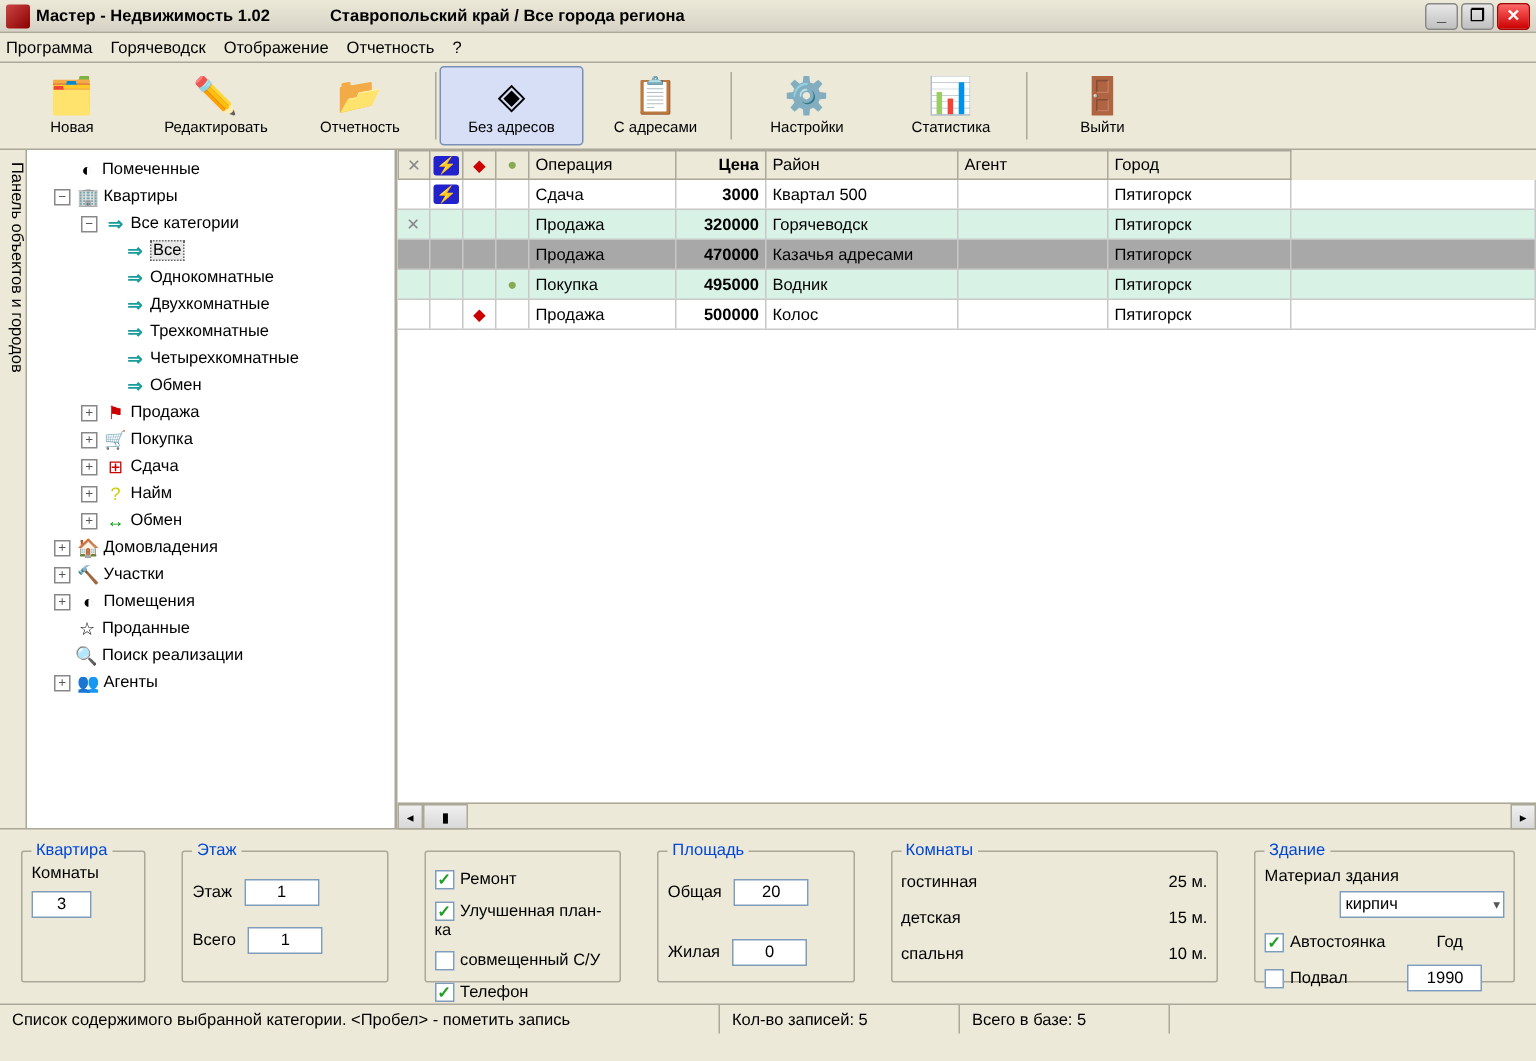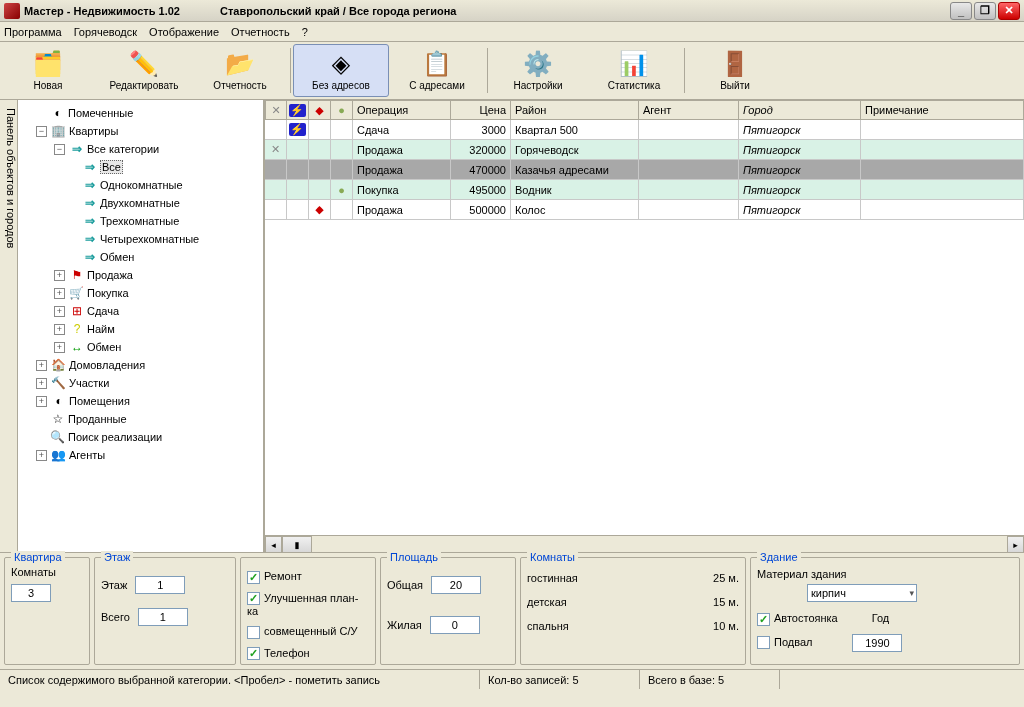--- a/index.html
+++ b/index.html
@@ -30,25 +30,25 @@
 .arrow-r { color:#1a9c9c; font-weight:bold; }
 .gridpane { flex:1; background:#fff; display:flex; flex-direction:column; border-left:1px solid #aca899; position:relative;}
 .grid { flex:1; overflow:auto; }
 .ghead { display:flex; height:20px; background:#ece9d8; }
 .ghead .gc { border:1px solid #aca899; border-left:none; display:flex; align-items:center; padding:0 4px; font-size:11px; }
 .grow { display:flex; height:20px; border-bottom:1px solid #c8c8c8; align-items:center; }
 .grow.even { background:#d9f2e6; }
 .grow.sel { background:#a8a8a8; }
 .grow .gc { border-right:1px solid #c8c8c8; height:100%; display:flex; align-items:center; padding:0 4px; font-size:11px; }
 .gc0{width:22px;justify-content:center;} .gc1{width:22px;justify-content:center;} .gc2{width:22px;justify-content:center;} .gc3{width:22px;justify-content:center;}
-.gc4{width:98px;} .gc5{width:60px;justify-content:flex-end;} .gc6{width:128px;} .gc7{width:100px;} .gc8{width:122px;font-style:italic;} .gc9{flex:1;}
+.gc4{width:98px;} .gc5{width:60px;justify-content:flex-end;font-weight:bold;} .gc6{width:128px;} .gc7{width:100px;} .gc8{width:122px;} .gc9{flex:1;}
 .scrollbars { height:17px; background:#ece9d8; border-top:1px solid #aca899; display:flex; }
 .scrollbars .sbtn { width:17px; height:17px; background:linear-gradient(#f0f0f0,#d8d8d8); border:1px solid #aca899; display:flex;align-items:center;justify-content:center;font-size:9px;}
 .bottompanel { height:117px; background:#ece9d8; border-top:1px solid #aca899; display:flex; padding:2px; gap:0;}
-.fbox { border:1px solid #aca899; border-radius:2px; margin:2px; position:relative; padding:8px 6px 4px 6px;}
+.fbox { border:1px solid #aca899; border-radius:2px; margin:12px; position:relative; padding:8px 6px 4px 6px;}
 .ftitle { position:absolute; top:-7px; left:6px; background:#ece9d8; padding:0 3px; color:#0046d5; font-size:11px;}
 .flabel { font-size:11px; color:#000; }
 .finput { width:50px; height:18px; border:1px solid #7f9db9; background:#fff; text-align:center; font-size:11px;}
 .chk { width:13px; height:13px; border:1px solid #7f9db9; background:#fff; display:inline-flex; align-items:center; justify-content:center; color:#21a121; font-size:11px; font-weight:bold; margin-right:4px; vertical-align:middle;}
 .statusbar { height:20px; background:#ece9d8; border-top:1px solid #aca899; display:flex; align-items:center; font-size:11px;}
 .statusbar > div { border-right:1px solid #aca899; padding:0 8px; height:100%; display:flex; align-items:center;}
 .sel-cb { width:60px; height:18px; border:1px solid #7f9db9; background:#fff; display:flex; align-items:center; padding:0 3px; font-size:11px; position:relative;}
 .sel-cb::after { content:"▾"; position:absolute; right:2px; font-size:9px; color:#555;}
 </style>
 </head>
@@ -220,21 +220,20 @@
             <span style="color:#c00">◆</span>
           </div>
         <div class="gc gc3">
             <span style="color:#8a5">●</span>
           </div>
         <div class="gc gc4">Операция</div>
         <div class="gc gc5">Цена</div>
         <div class="gc gc6">Район</div>
         <div class="gc gc7">Агент</div>
         <div class="gc gc8">Город</div>
-        <div class="gc gc9">Примечание</div>
       </div>
       <div class="grow">
         <div class="gc gc0"></div>
           <div class="gc gc1">
             <span style="background:#22c;color:#ff0;padding:0 2px;border-radius:2px">⚡</span>
           </div>
           <div class="gc gc2"></div>
           <div class="gc gc3"></div>
         <div class="gc gc4">Сдача</div>
           <div class="gc gc5">3000</div>

